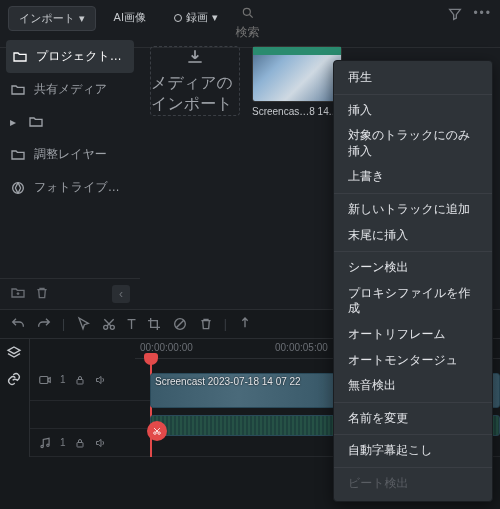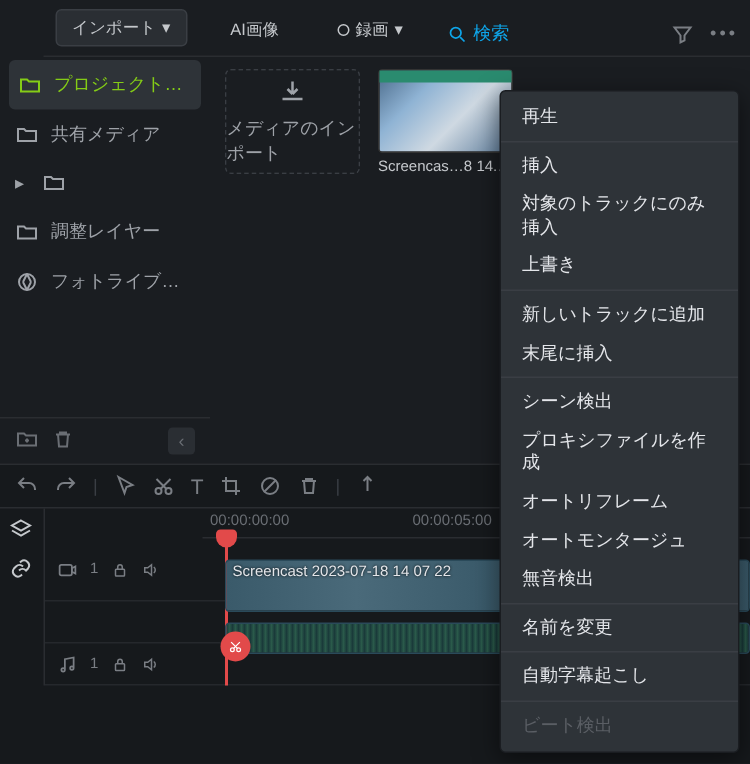--- a/index.html
+++ b/index.html
@@ -1,32 +1,32 @@
 <!DOCTYPE html>
 <html><head>
 <meta charset="utf-8">
 <style>
 * { margin: 0; padding: 0; box-sizing: border-box; font-family: "Hiragino Sans", "Meiryo", sans-serif; }
 body { background: #1a1d21; color: #c5c8cc; width: 500px; height: 509px; overflow: hidden; position: relative; font-size: 12px; }
-.topbar { display: flex; align-items: flex-end; padding: 6px 8px; gap: 19px; border-bottom: 1px solid #2a2d31; margin-left: 29px; }
+.topbar { display: flex; align-items: flex-start; padding: 6px 8px; gap: 8px; border-bottom: 1px solid #2a2d31; }
 .sidebar { position: absolute; left: 0; top: 36px; width: 140px; bottom: 200px; padding: 4px 0; }
 .sidebar-item { display: flex; align-items: center; padding: 8px 10px; gap: 8px; color: #9ea2a8; cursor: pointer; font-size: 12px; white-space: nowrap; overflow: hidden; text-overflow: ellipsis; }
-.sidebar-item.active { background: #2e3338; color: #84cc16; border-radius: 4px; margin: 0 6px; padding: 8px 6px; }
+.sidebar-item.active { background: #2e3338; color: #ffffff; border-radius: 4px; margin: 0 6px; padding: 8px 6px; }
 .sidebar-item .chev { width: 10px; flex-shrink: 0; }
 .sidebar-item .ico { width: 16px; flex-shrink: 0; }
 .content { position: absolute; left: 140px; top: 36px; right: 0; bottom: 200px; padding: 10px; }
 .media-row { display: flex; gap: 12px; }
-.import-tile { width: 90px; height: 70px; border: 1px dashed #3a3e44; border-radius: 4px; display: flex; flex-direction: column; align-items: center; justify-content: center; gap: 6px; color: #9ea2a8; font-size: 12px; }
+.import-tile { width: 90px; height: 70px; border: 1px dashed #3a3e44; border-radius: 4px; display: flex; flex-direction: column; align-items: center; justify-content: center; gap: 6px; color: #9ea2a8; font-size: 16px; }
 .media-tile { width: 90px; }
 .thumb { width: 90px; height: 56px; background: linear-gradient(135deg,#4a6a8a 0%,#8fb3d4 30%,#cfd9e2 60%,#5a7a9a 100%); border-radius: 3px; border: 1px solid #333; position: relative; }
 .thumb .bar { position: absolute; top: 0; left: 0; right: 0; height: 8px; background: #2a8b6f; }
 .media-label { font-size: 10px; color: #c5c8cc; margin-top: 4px; white-space: nowrap; overflow: hidden; text-overflow: ellipsis; }
 .btn { background: #2a2e33; border: 1px solid #3a3e44; border-radius: 4px; padding: 4px 10px; color: #c5c8cc; font-size: 11px; display: flex; align-items: center; gap: 4px; }
 .btn.flat { background: transparent; border: none; }
-.search { display: flex; align-items: center; gap: 4px; color: #0ea5e9; }
+.search { display: flex; align-items: center; gap: 4px; color: #737373; flex-direction: column; }
 .sidebar-bottom { position: absolute; left: 0; bottom: 200px; width: 140px; display: flex; gap: 8px; padding: 6px 10px; border-top: 1px solid #2a2d31; }
 .bottom-icon { width: 16px; height: 16px; color: #6a6e74; cursor: pointer; }
 .collapse-btn { margin-left: auto; background: #2a2e33; border-radius: 3px; width: 18px; height: 18px; display: flex; align-items: center; justify-content: center; color: #6a6e74; }
 .timeline-area { position: absolute; left: 0; right: 0; bottom: 0; height: 200px; background: #16191c; border-top: 1px solid #2a2d31; }
 .timeline-toolbar { display: flex; align-items: center; gap: 10px; padding: 6px 10px; color: #7a7e84; border-bottom: 1px solid #2a2d31; }
 .tl-icon { width: 16px; height: 16px; cursor: pointer; }
 .ruler { position: relative; height: 20px; margin-left: 105px; font-size: 10px; color: #6a6e74; border-bottom: 1px solid #2a2d31; }
 .ruler span { position: absolute; top: 3px; }
 .playhead { position: absolute; left: 120px; top: 0; bottom: 0; width: 2px; background: #e24a4a; }
 .playhead::before { content: ""; position: absolute; top: -6px; left: -6px; width: 14px; height: 12px; background: #e24a4a; border-radius: 3px 3px 7px 7px; }

